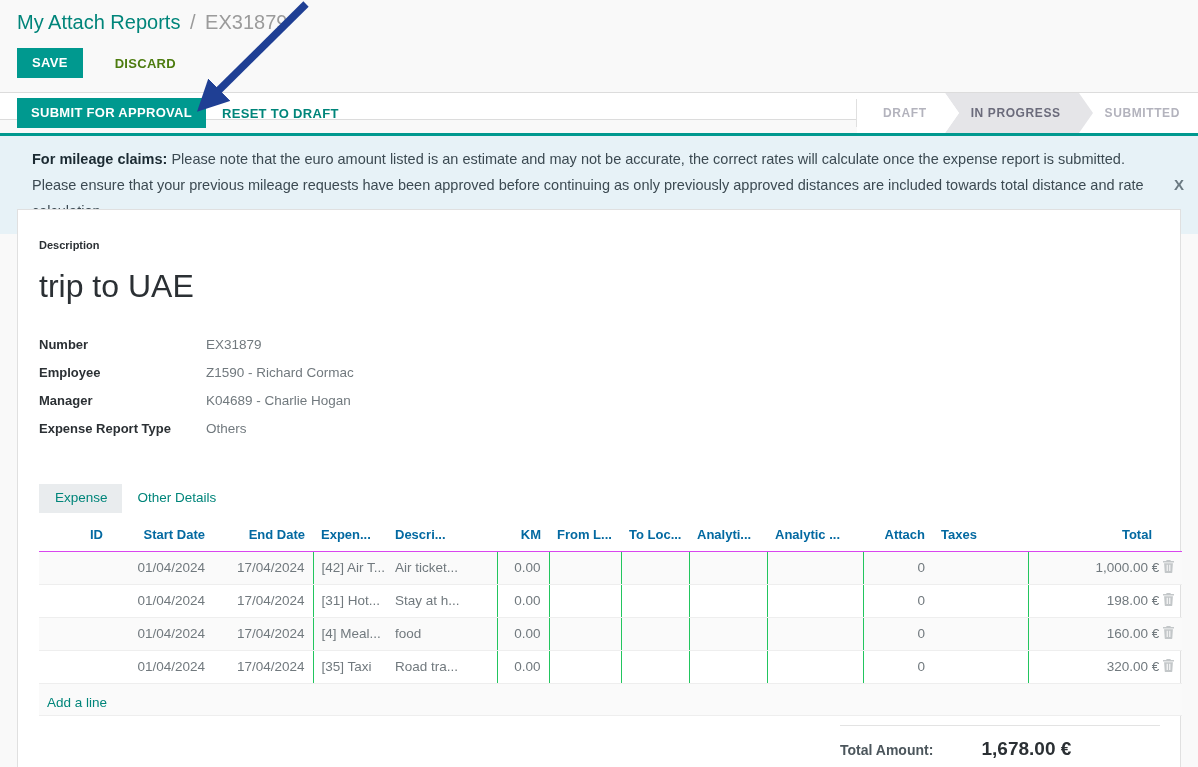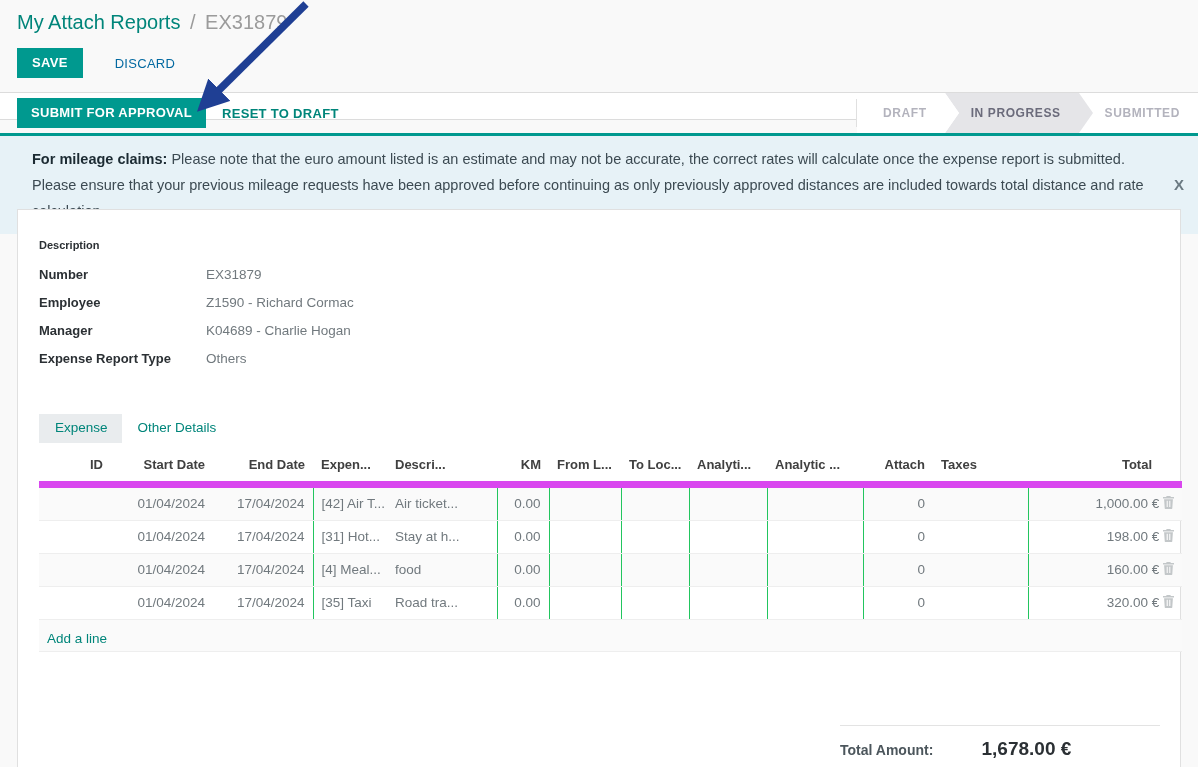--- a/index.html
+++ b/index.html
@@ -40,23 +40,23 @@
     color: #ffffff;
     font-size: 13px;
     font-weight: bold;
     letter-spacing: .3px;
     padding: 8px 15px 9px 15px;
     border: none;
     line-height: 13px;
     cursor: pointer;
   }
   .btn-discard {
-    color: #0369a1;
+    color: #4d7c0f;
     font-size: 13px;
-    font-weight: normal;
+    font-weight: bold;
     letter-spacing: .3px;
     margin-left: 26px;
     background: none; border: none;
     cursor: pointer;
     line-height: 13px;
   }
 
   
   .toolbar {
     position: absolute;
@@ -229,23 +229,23 @@
   
   table.lines {
     margin-top: 9px;
     width: 1143px;
     border-collapse: collapse;
     table-layout: fixed;
   }
   table.lines th {
     font-size: 13px;
     font-weight: bold;
-    color: #404040;
+    color: #0369a1;
     padding: 4px 8px 9px 8px;
-    border-bottom: 7px solid #d946ef;
+    border-bottom: 1px solid #d946ef;
     white-space: nowrap;
     overflow: hidden;
   }
   table.lines td {
     font-size: 13.5px;
     color: #71797e;
     padding: 8px 8px 9px 8px;
     border-bottom: 1px solid #eeeeee;
     white-space: nowrap;
     overflow: hidden;
@@ -357,20 +357,21 @@
   </div>
 
   <div class="alert">
     <div class="alert-text"><b>For mileage claims:</b><span> Please note that the euro amount listed is an estimate and may not be accurate, the correct rates will calculate once the expense report is submitted. Please ensure that your previous mileage requests have been approved before continuing as only previously approved distances are included towards total distance and rate calculation.</span></div>
     <button class="alert-close">X</button>
   </div>
 
   <div class="card">
 
     <div class="field-label-sm">Description</div>
+    <h1 class="title-big">trip to UAE</h1>
 
     <div class="kv">
       <div class="kv-row">
         <div class="kv-key">Number</div>
         <div class="kv-val">EX31879</div>
       </div>
       <div class="kv-row">
         <div class="kv-key">Employee</div>
         <div class="kv-val">Z1590 - Richard Cormac</div>
       </div>

